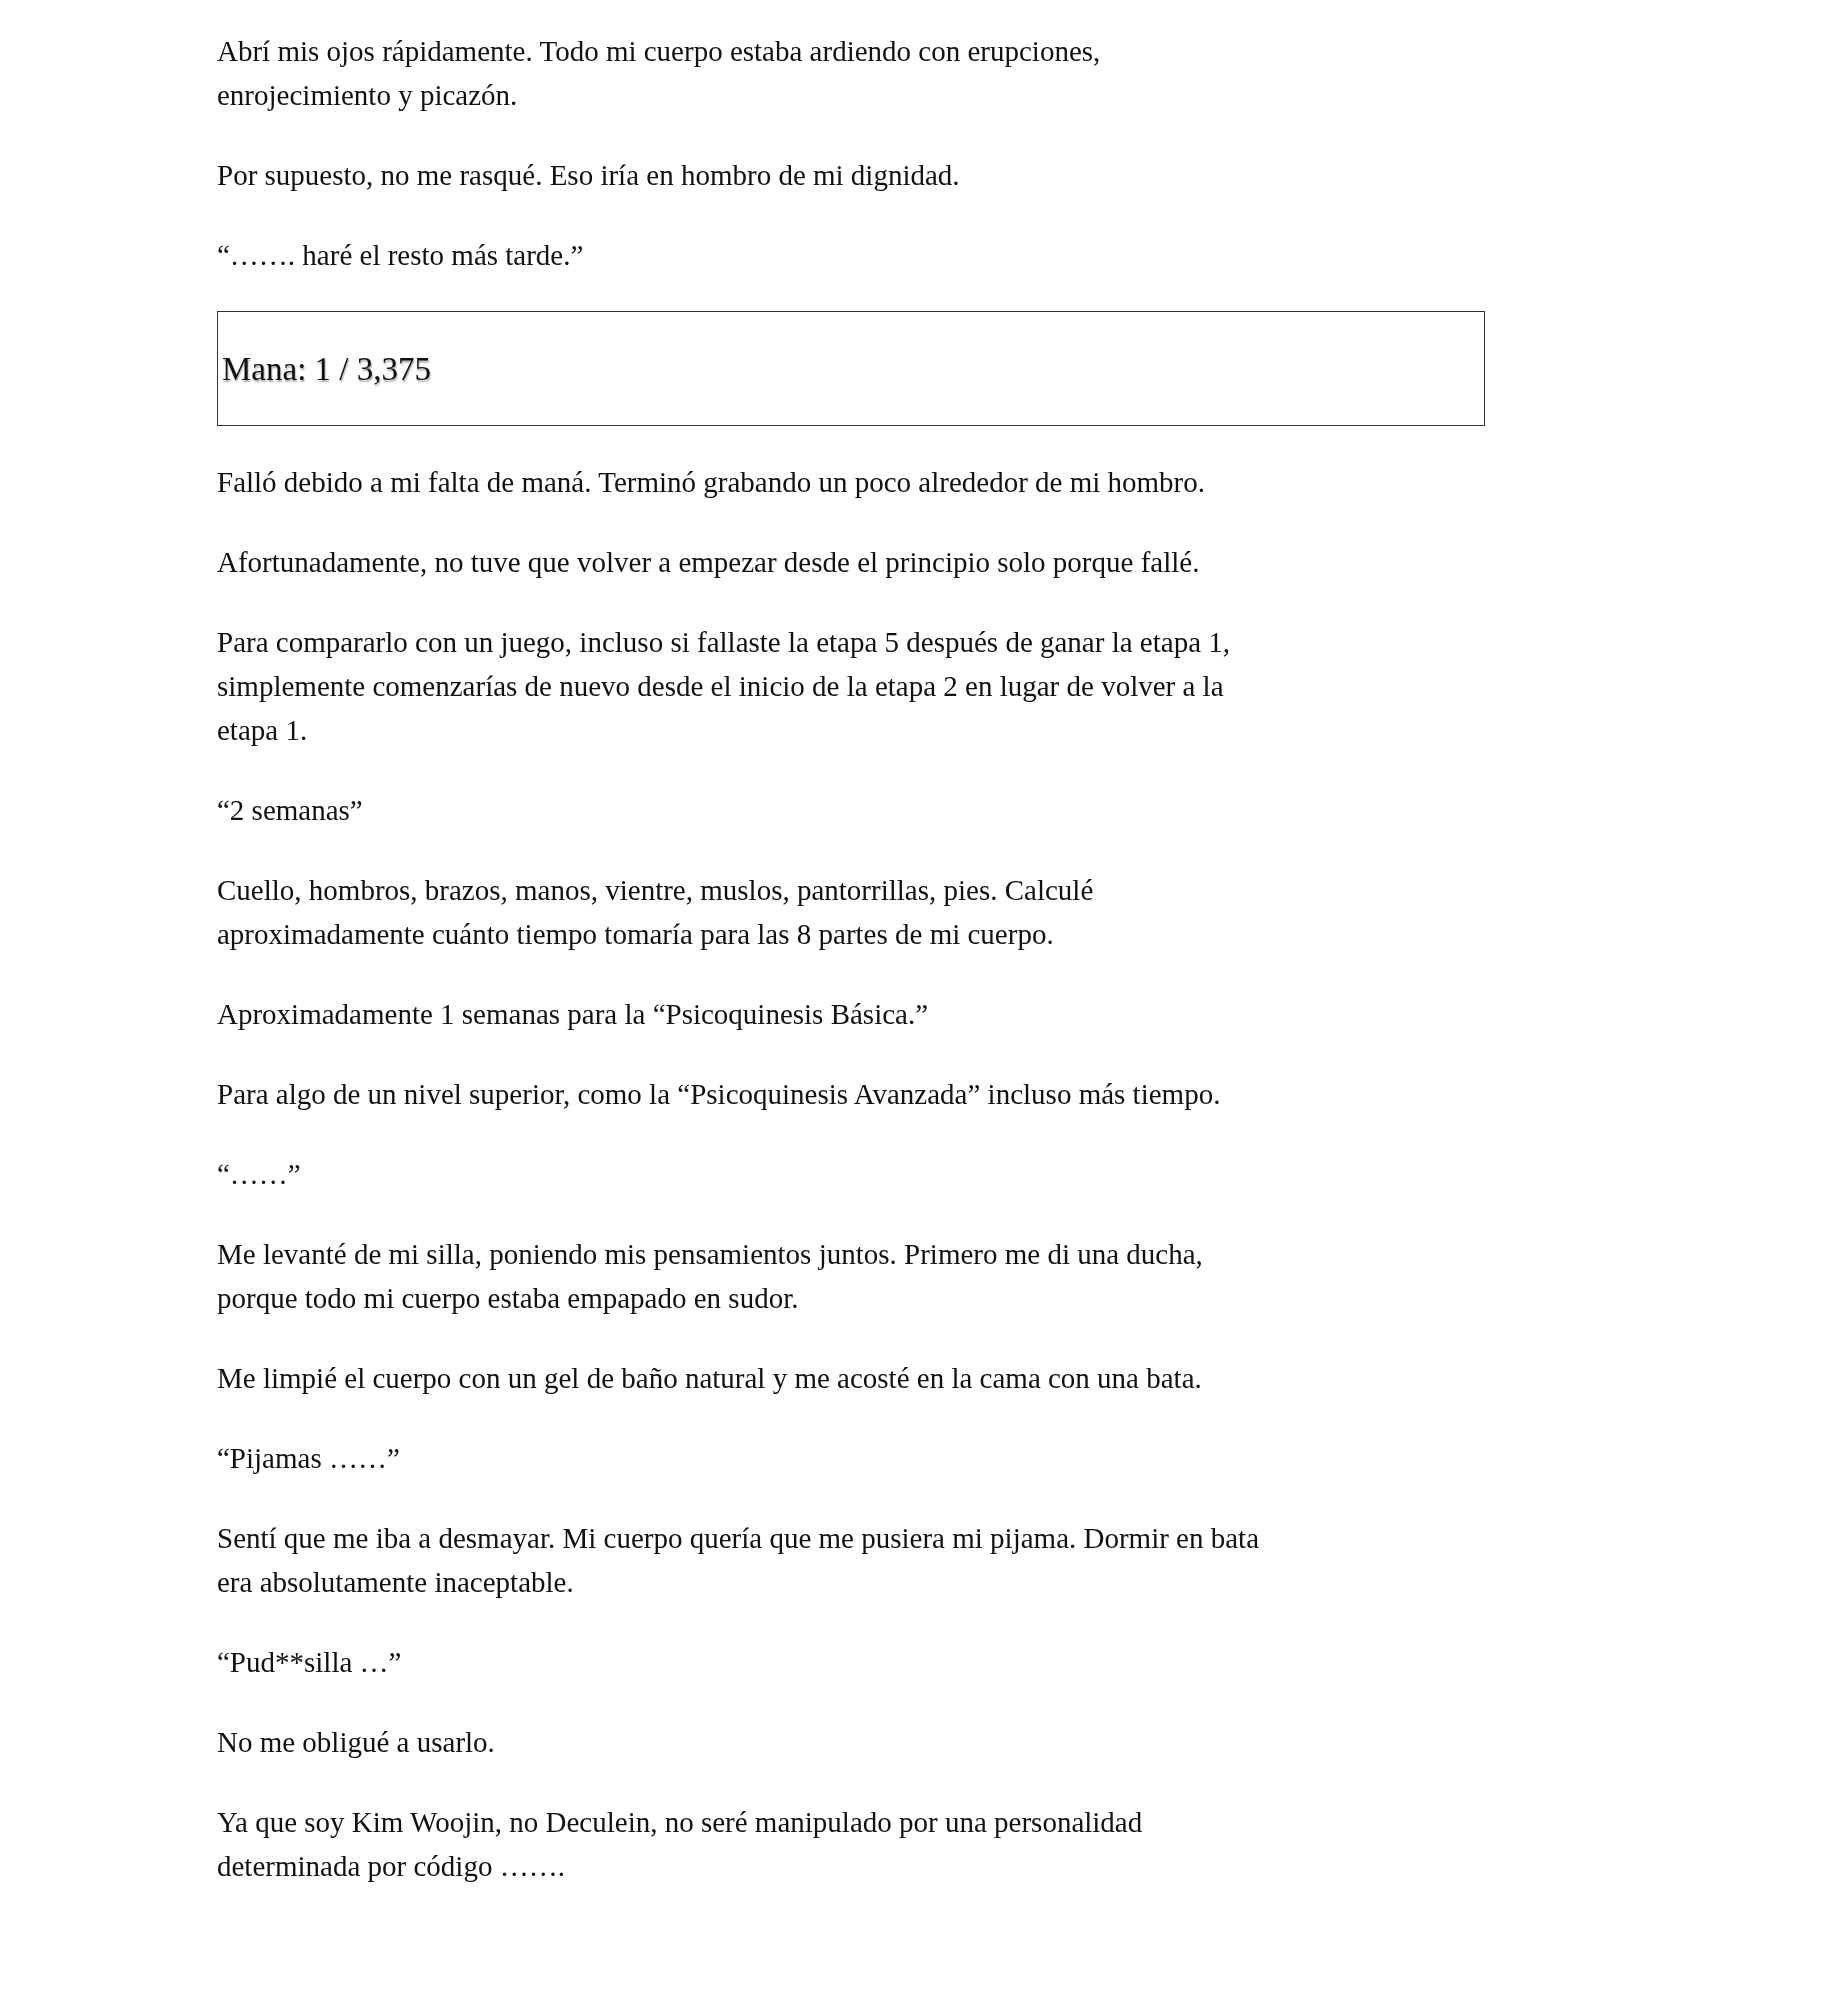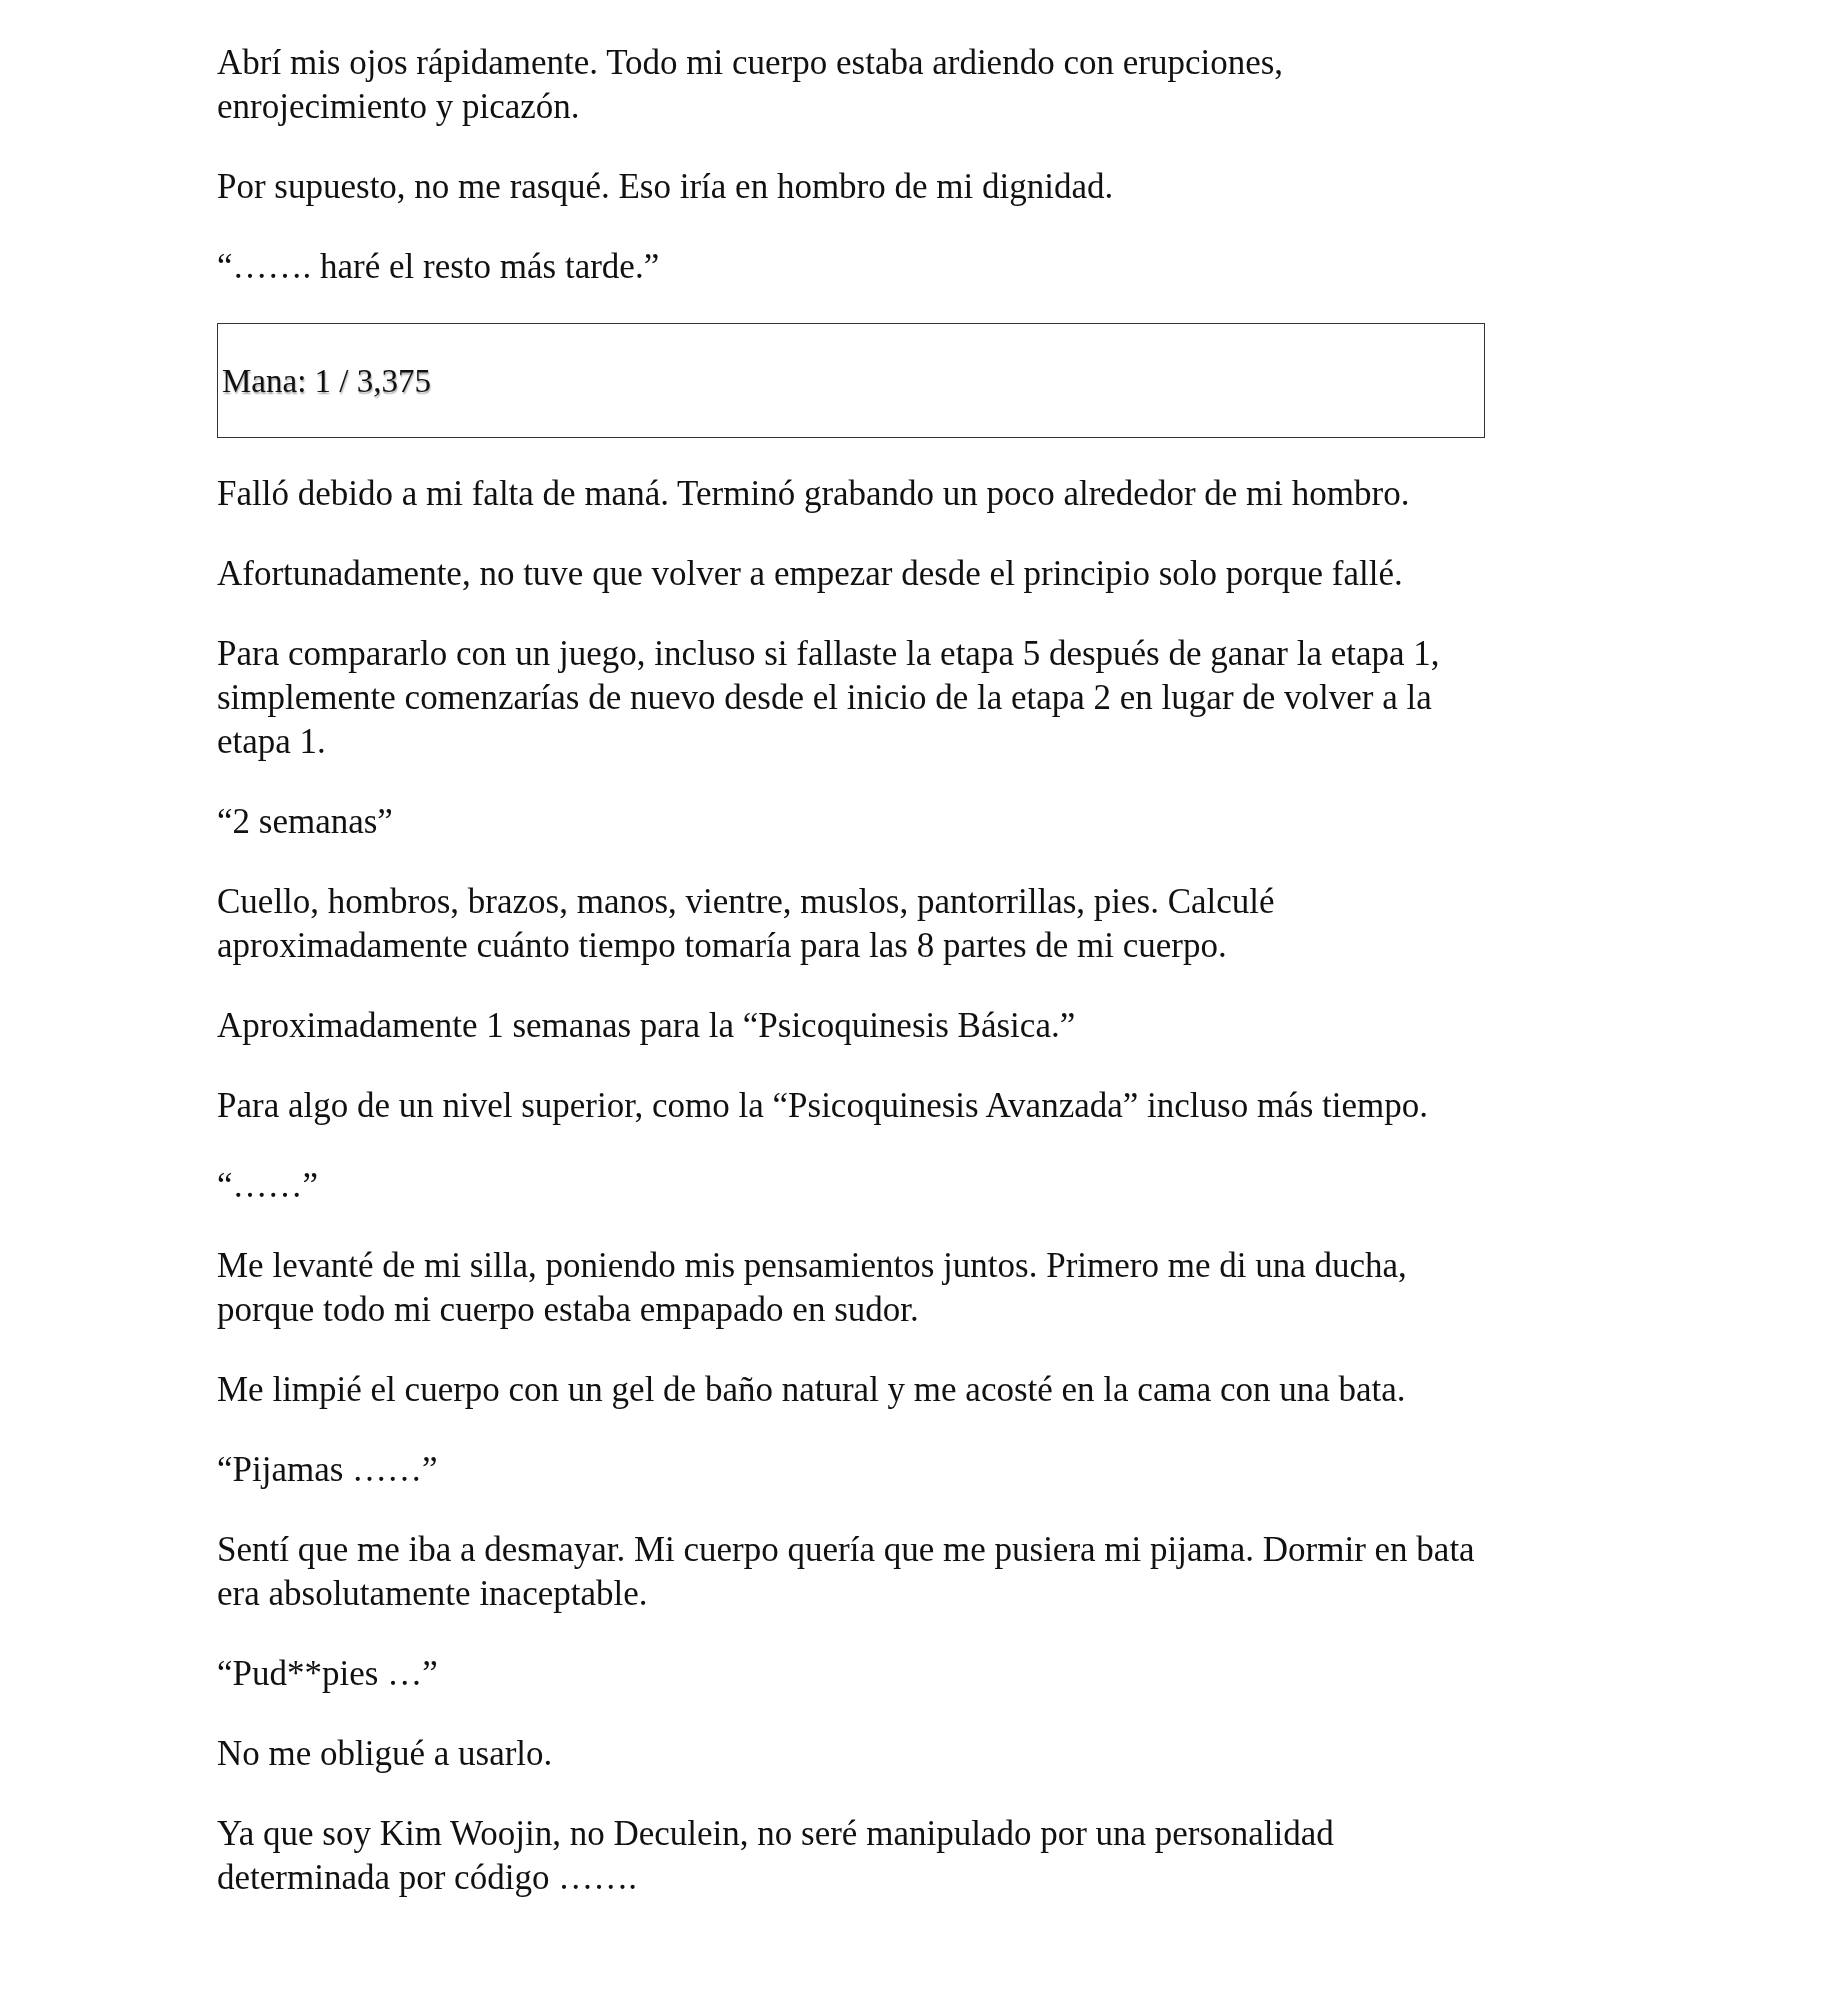--- a/index.html
+++ b/index.html
@@ -11,23 +11,23 @@
     font-family: "Liberation Serif", "DejaVu Serif", serif;
     color: #111111;
   }
   .page {
     position: absolute;
     left: 217px;
     top: 29px;
     width: 1424px;
   }
   .para {
-    font-size: 35px;
+    font-size: 29px;
     line-height: 44px;
-    margin: 12px 0 36px 0;
+    margin: 0 0 36px 0;
     white-space: normal;
   }
   .para .line { display: block; }
   .mana-box {
     border: 1.7px solid #333333;
     width: 1268px;
     height: 115px;
     box-sizing: border-box;
     margin: -1.7px 0 34px 0;
     display: flex;
@@ -95,21 +95,21 @@
     <span class="line">Me limpié el cuerpo con un gel de baño natural y me acosté en la cama con una bata.</span>
   </p>
   <p class="para">
     <span class="line">“Pijamas ……”</span>
   </p>
   <p class="para">
     <span class="line">Sentí que me iba a desmayar. Mi cuerpo quería que me pusiera mi pijama. Dormir en bata</span>
     <span class="line">era absolutamente inaceptable.</span>
   </p>
   <p class="para">
-    <span class="line">“Pud**pies …”</span>
+    <span class="line">“Pud**silla …”</span>
   </p>
   <p class="para">
     <span class="line">No me obligué a usarlo.</span>
   </p>
   <p class="para">
     <span class="line">Ya que soy Kim Woojin, no Deculein, no seré manipulado por una personalidad</span>
     <span class="line">determinada por código …….</span>
   </p>
 
 </div>

